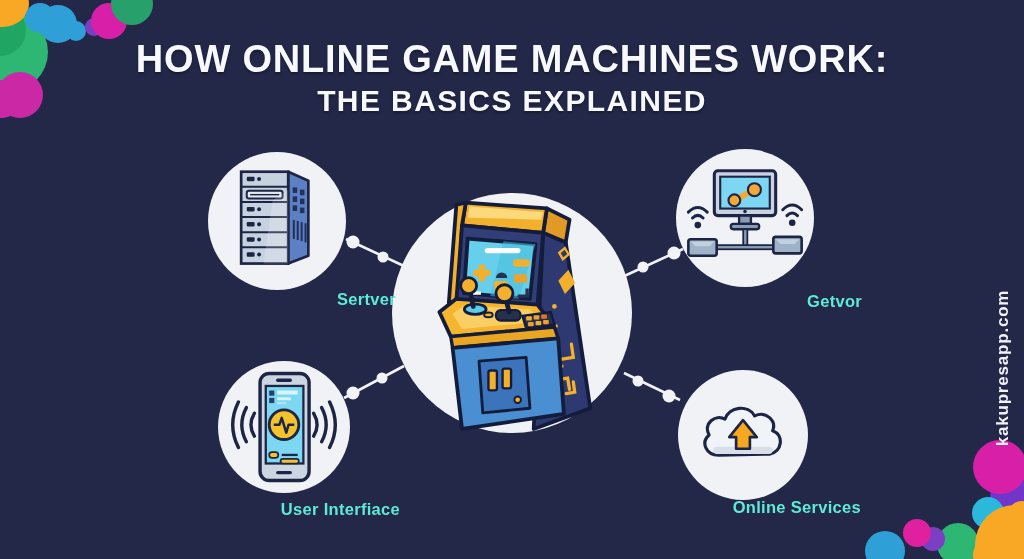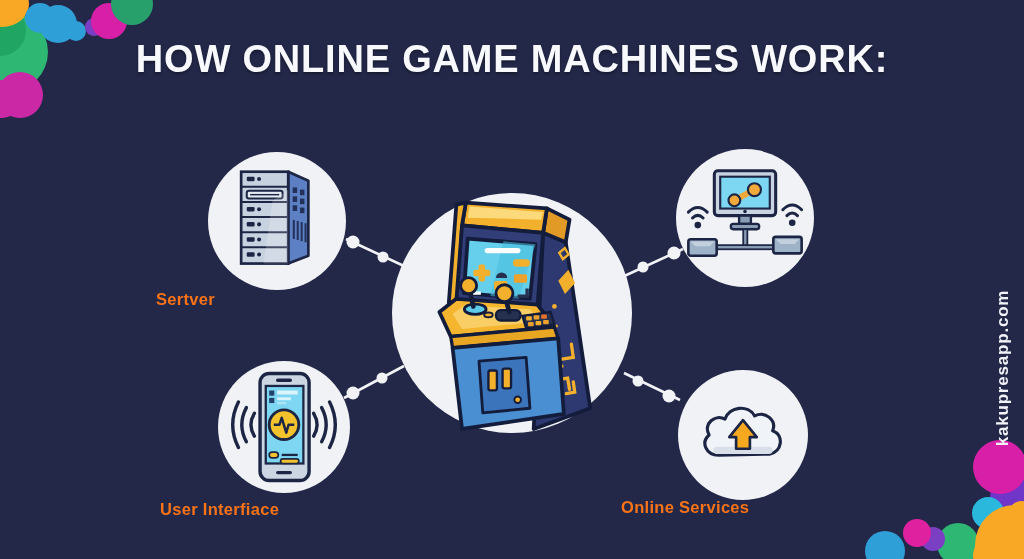--- a/index.html
+++ b/index.html
@@ -14,21 +14,21 @@
     position:absolute; background:#f1f2f6; border-radius:50%;
     display:flex; align-items:center; justify-content:center;
   }
   .title {
     position:absolute; top:38px; left:0; width:100%; text-align:center;
     color:#f8f9fd; text-shadow:0 2px 3px rgba(0,0,0,.35);
   }
   .title-line1 { font-size:38px; font-weight:700; letter-spacing:.8px; }
   .title-line2 { font-size:30px; font-weight:700; letter-spacing:1.4px; margin-top:3px; }
   .node-label {
-    position:absolute; width:240px; text-align:left; color:#f97316;
+    position:absolute; width:240px; text-align:right; color:#5eead4;
     font-size:16.5px; font-weight:700; letter-spacing:.3px;
   }
   .watermark {
     position:absolute; left:894px; top:357px; width:220px; height:22px;
     text-align:center; color:#f2f3f8; font-size:17px; font-weight:700;
     letter-spacing:.8px; transform:rotate(-90deg); z-index:9;
   }
   .connectors { position:absolute; left:0; top:0; pointer-events:none; }
 </style>
 </head>
@@ -58,20 +58,21 @@
     <circle cx="108" cy="144" r="21" fill="#2eb673"></circle>
     <circle cx="83" cy="139" r="12" fill="#7b3fc4"></circle>
     <circle cx="67" cy="133" r="14" fill="#e0219f"></circle>
     <circle cx="35" cy="151" r="20" fill="#2f9fd8"></circle>
     <circle cx="165" cy="145" r="40" fill="#f9a825"></circle>
     <circle cx="145" cy="156" r="22" fill="#f9a825"></circle>
   </svg>
 
   <div class="title">
     <div class="title-line1">HOW ONLINE GAME MACHINES WORK:</div>
+    <div class="title-line2">THE BASICS EXPLAINED</div>
   </div>
 
   <svg class="connectors" width="1024" height="559" viewBox="0 0 1024 559">
     <g stroke="#f2f3f7" stroke-width="2.6" fill="#f2f3f7">
       <line x1="346" y1="239" x2="404" y2="266"></line>
       <circle cx="353" cy="242" r="6.5" stroke="none"></circle>
       <circle cx="383" cy="257" r="5.5" stroke="none"></circle>
 
       <line x1="683" y1="249" x2="620" y2="278"></line>
       <circle cx="674" cy="253" r="6.5" stroke="none"></circle>
@@ -254,18 +255,19 @@
 
   <div class="circle" style="left:678px;top:370px;width:130px;height:130px">
     <svg width="106" height="106" viewBox="0 0 100 100">
       <path d="M 27,69 C 15,69 10,57 18,50 C 12,39 24,30 33,35 C 37,23 55,21 61,32 C 71,27 82,36 78,46 C 89,50 87,66 75,68 Z" fill="#f0f3f7" stroke="#1c2544" stroke-width="3" stroke-linejoin="round"></path>
       <rect x="22" y="61" width="56" height="7" rx="3.5" fill="#d9dfe8"></rect>
       <polygon points="50,36 63,52 56.5,52 56.5,63 43.5,63 43.5,52 37,52" fill="#f6a91f" stroke="#1c2544" stroke-width="2.5" stroke-linejoin="round"></polygon>
     </svg>
   </div>
 
   <div class="node-label" style="left:156px;top:290px">Sertver</div>
+  <div class="node-label" style="left:622px;top:292px">Getvor</div>
   <div class="node-label" style="left:621px;top:498px">Online Services</div>
   <div class="node-label" style="left:160px;top:500px">User Interfiace</div>
 
   <div class="watermark">kakupresapp.com</div>
 
 </div>
 
 </body></html>

